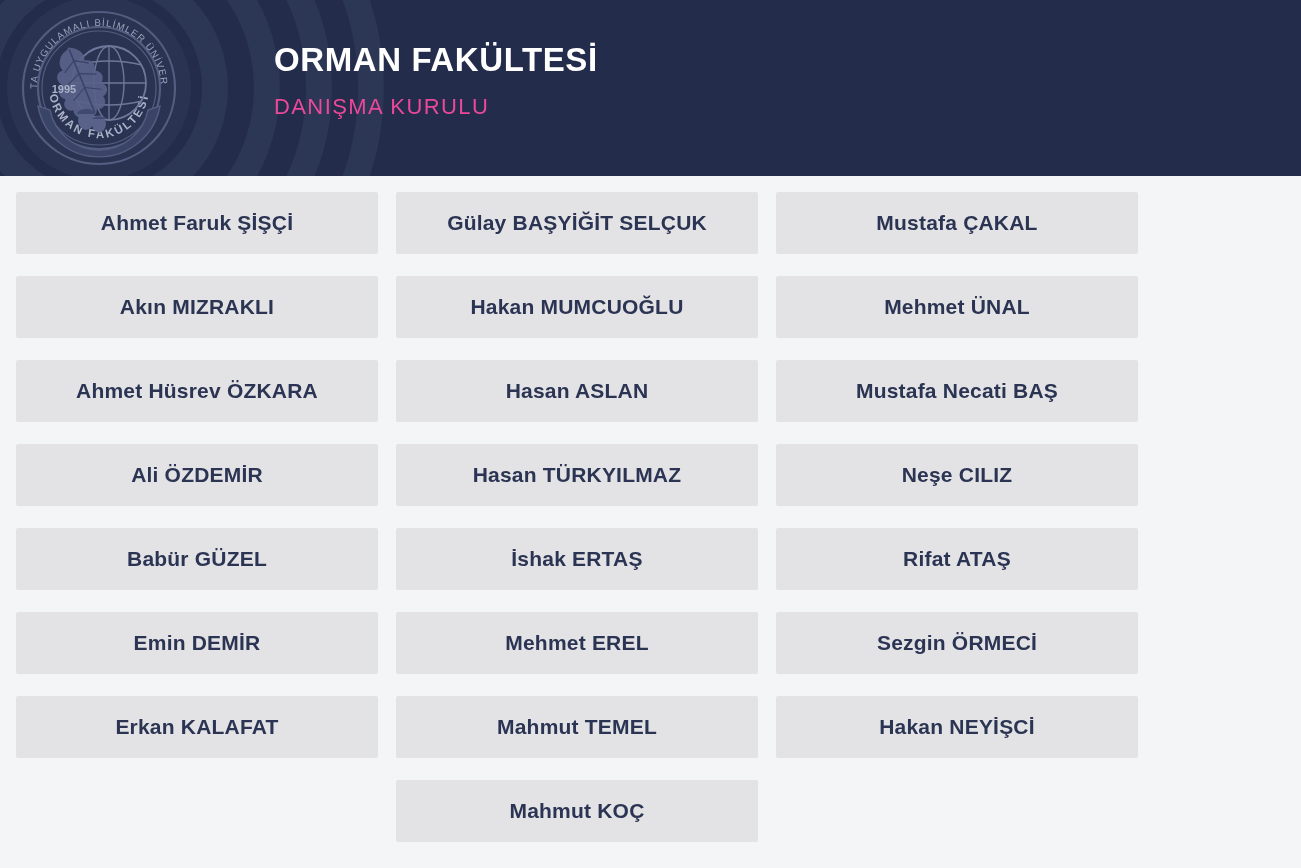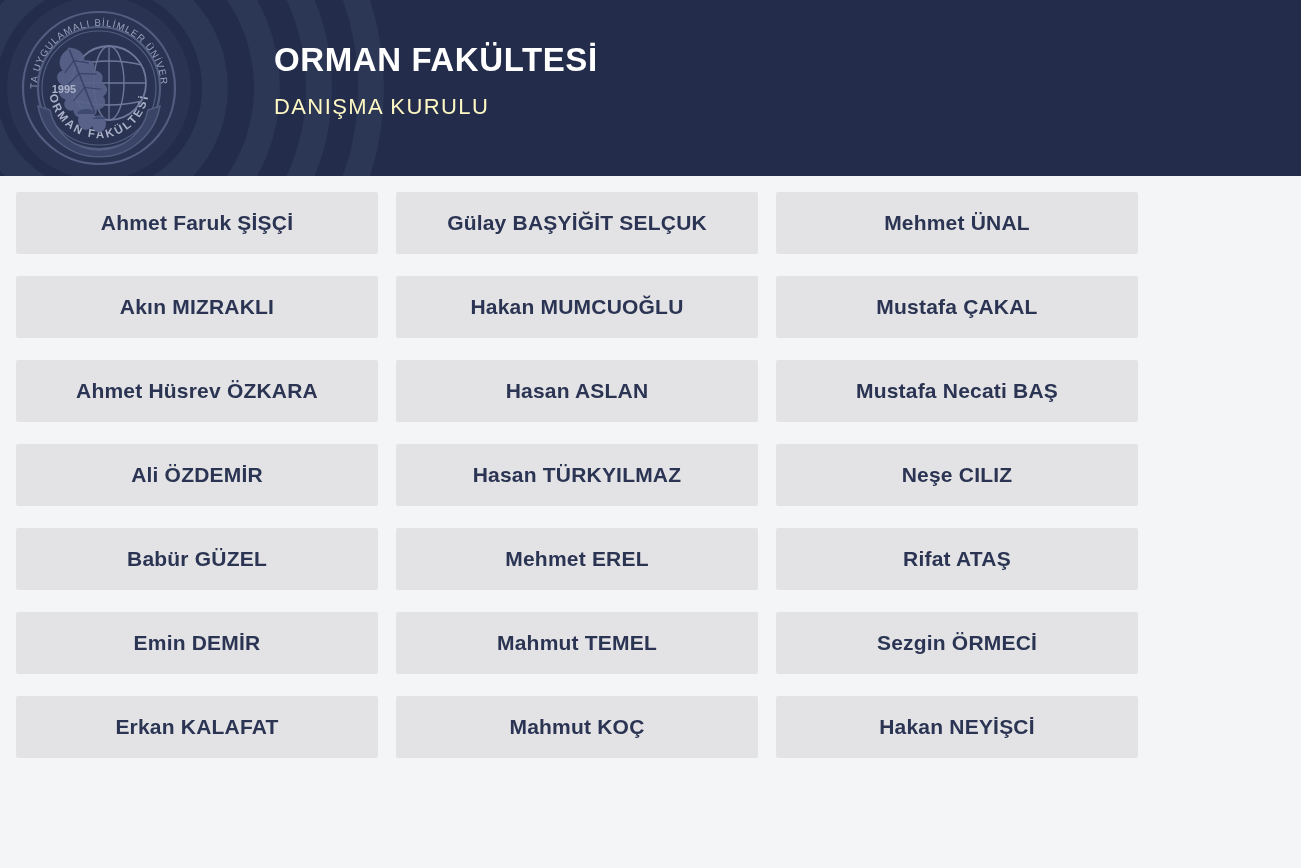--- a/index.html
+++ b/index.html
@@ -49,21 +49,21 @@
     font-weight: bold;
     color: #ffffff;
     letter-spacing: 0.6px;
     line-height: 40px;
     margin: 0;
     white-space: nowrap;
   }
   #header-subtitle {
     font-size: 22px;
     font-weight: 300;
-    color: #fef9c3;
+    color: #ec4899;
     letter-spacing: 1.4px;
     line-height: 30px;
     margin: 12px 0 0 0;
     white-space: nowrap;
   }
 
   
   #members {
     position: relative;
     width: 1156px;
@@ -214,35 +214,38 @@
       <div class="member-card">
         <span class="member-name">Hakan MUMCUOĞLU</span>
       </div>
       <div class="member-card">
         <span class="member-name">Hasan ASLAN</span>
       </div>
       <div class="member-card">
         <span class="member-name">Hasan TÜRKYILMAZ</span>
       </div>
       <div class="member-card">
+        <span class="member-name">İshak ERTAŞ</span>
+      </div>
+      <div class="member-card">
         <span class="member-name">Mehmet EREL</span>
       </div>
       <div class="member-card">
         <span class="member-name">Mahmut TEMEL</span>
       </div>
       <div class="member-card">
         <span class="member-name">Mahmut KOÇ</span>
       </div>
     </div>
   <div class="member-column">
       <div class="member-card">
+        <span class="member-name">Mustafa ÇAKAL</span>
+      </div>
+      <div class="member-card">
         <span class="member-name">Mehmet ÜNAL</span>
-      </div>
-      <div class="member-card">
-        <span class="member-name">Mustafa ÇAKAL</span>
       </div>
       <div class="member-card">
         <span class="member-name">Mustafa Necati BAŞ</span>
       </div>
       <div class="member-card">
         <span class="member-name">Neşe CILIZ</span>
       </div>
       <div class="member-card">
         <span class="member-name">Rifat ATAŞ</span>
       </div>

